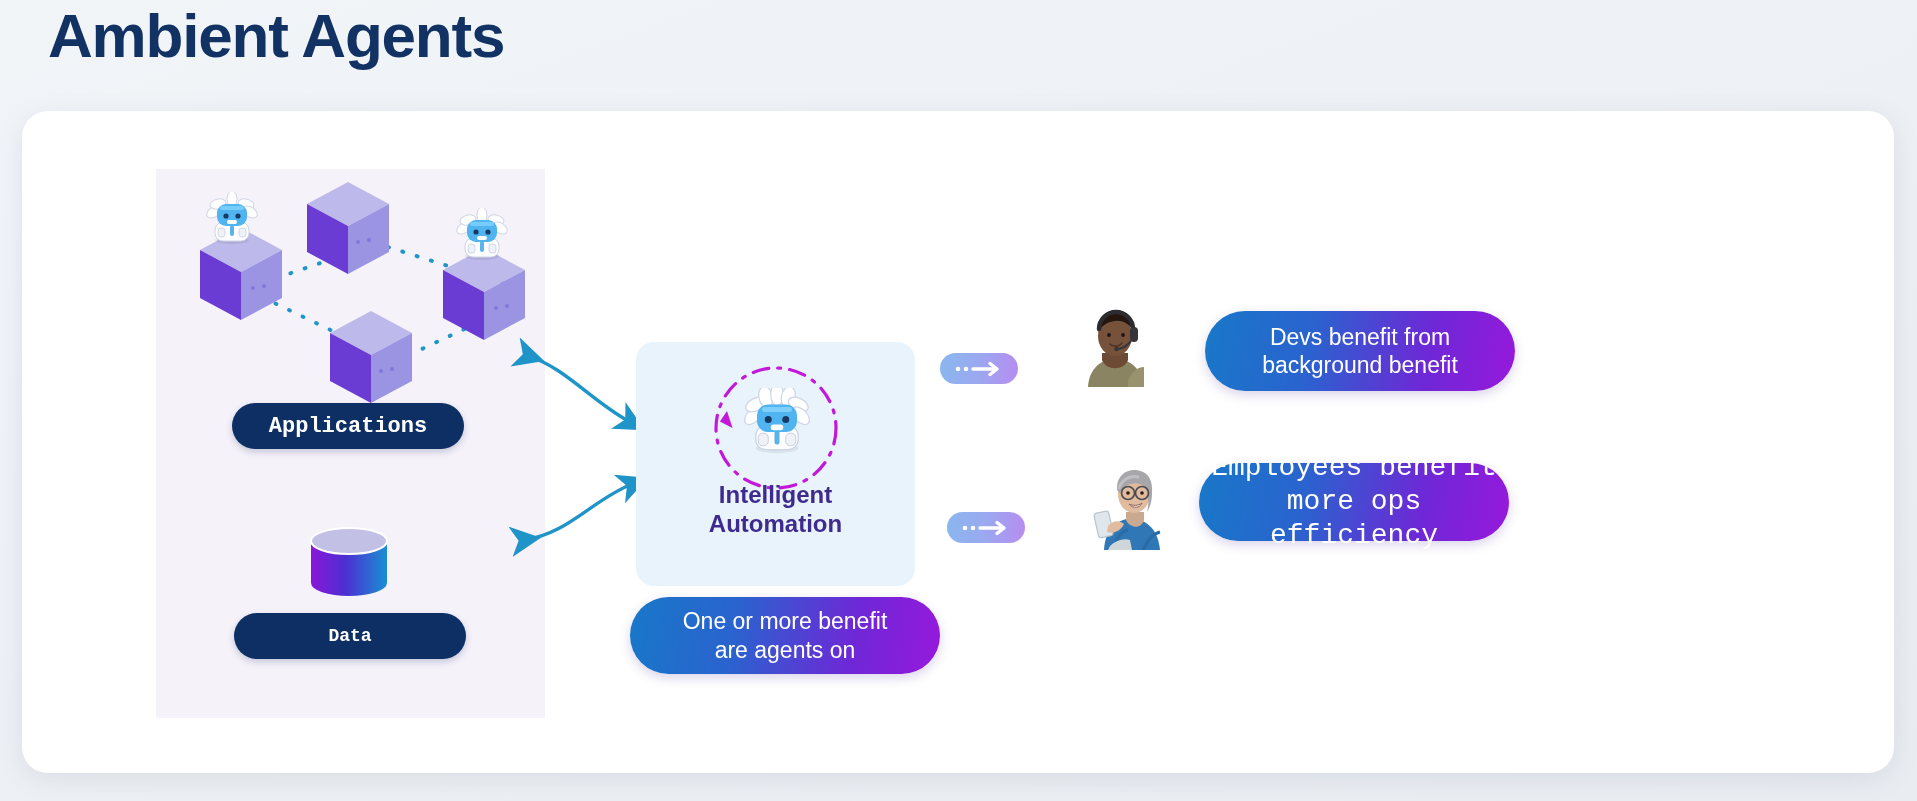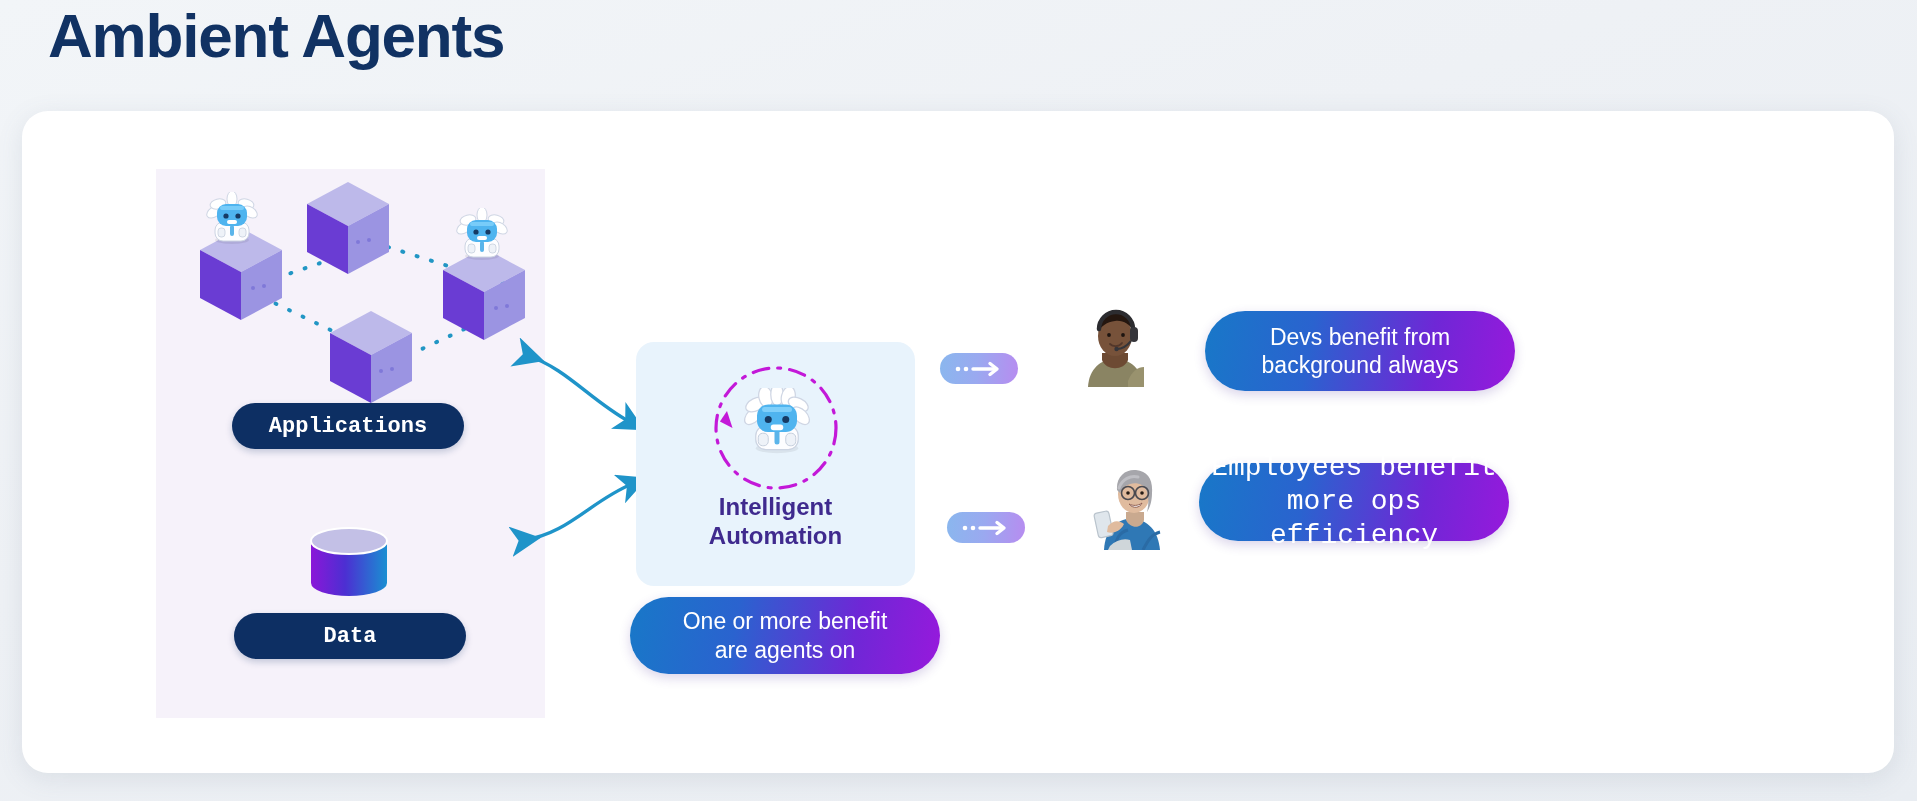--- a/index.html
+++ b/index.html
@@ -88,21 +88,21 @@
     align-items: center;
     justify-content: center;
     text-align: center;
     box-shadow: 0 3px 7px rgba(13,47,99,0.22);
     font-family: Liberation Mono, monospace;
   }
   #pill-applications {
     left: 232px; top: 403px; width: 232px; height: 46px; font-size: 22px;
   }
   #pill-data {
-    left: 234px; top: 613px; width: 232px; height: 46px; font-size: 22px;
+    left: 234px; top: 613px; width: 232px; height: 46px; font-size: 18px;
   }
 
   
   .database {
     position: absolute;
     left: 307px;
     top: 525px;
     width: 84px;
     height: 76px;
   }
@@ -114,21 +114,21 @@
     top: 342px;
     width: 279px;
     height: 244px;
     background: #e8f3fc;
     border-radius: 18px;
   }
   .auto-card-label {
     position: absolute;
     left: 0;
     right: 0;
-    top: 150px;
+    top: 138px;
     text-align: center;
     font-size: 24px;
     font-weight: bold;
     color: #3f2a8e;
     line-height: 1.22;
   }
   .orbit {
     position: absolute;
     left: 72px;
     top: 18px;
@@ -433,21 +433,21 @@
         <path d="M30,90 C28,80 34,72 42,70" fill="none" stroke="#2a6ba5" stroke-width="3"></path>
         <path d="M57,90 C62,80 66,74 74,72" fill="none" stroke="#2a6ba5" stroke-width="3"></path>
         <path d="M24,86 C30,80 38,78 44,80 L46,90 L22,90 Z" fill="#cfd6da"></path>
       </g>
     </svg>
   </div>
 
   <div class="grad-pill" id="pill-devs">
     <div>
       <div>Devs benefit from</div>
-      <div>background always</div>
+      <div>background benefit</div>
     </div>
   </div>
 
   <div class="grad-pill" id="pill-employees">
     <div>
       <div>Employees benefit</div>
       <div>more ops efficiency</div>
     </div>
   </div>
 

